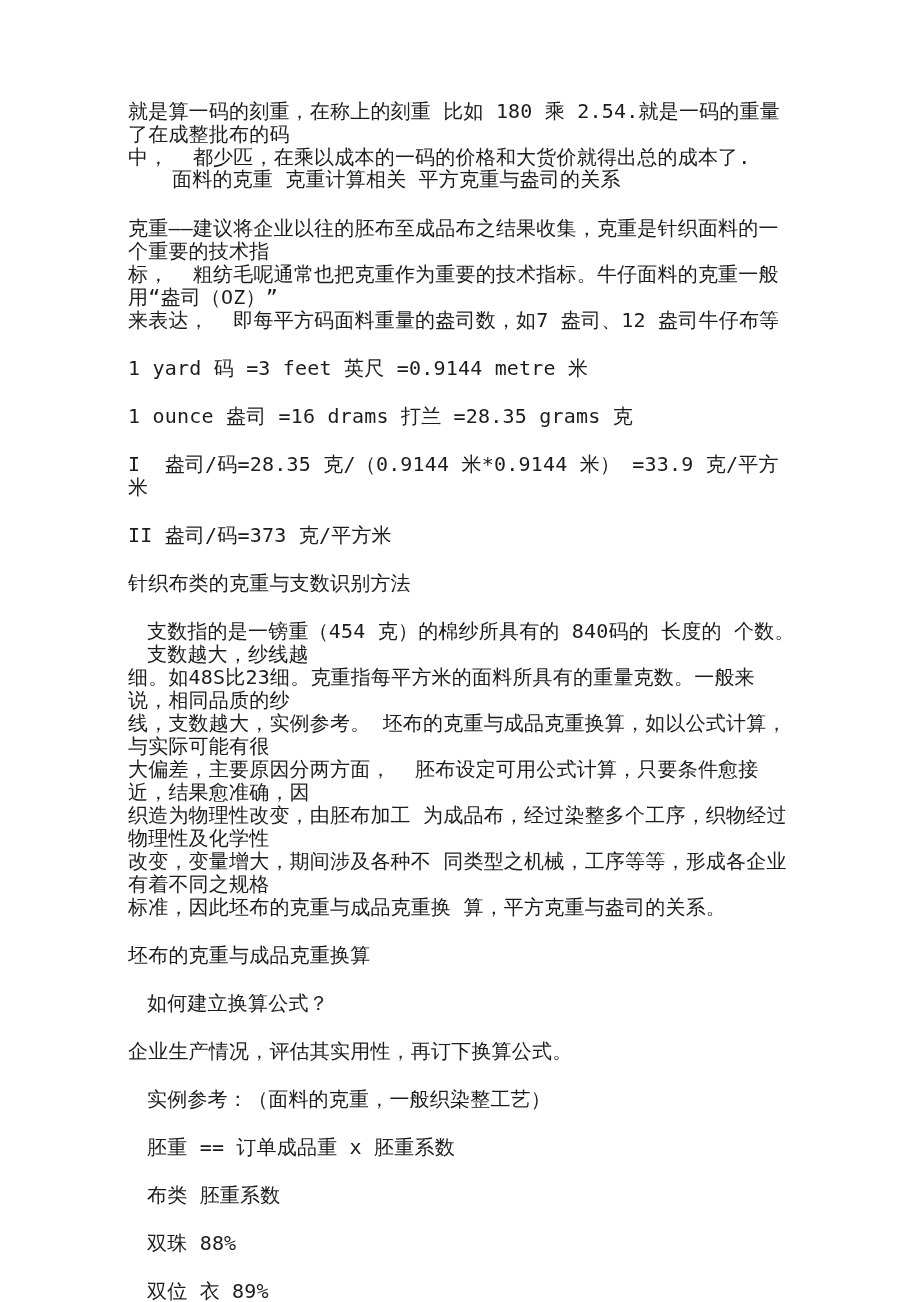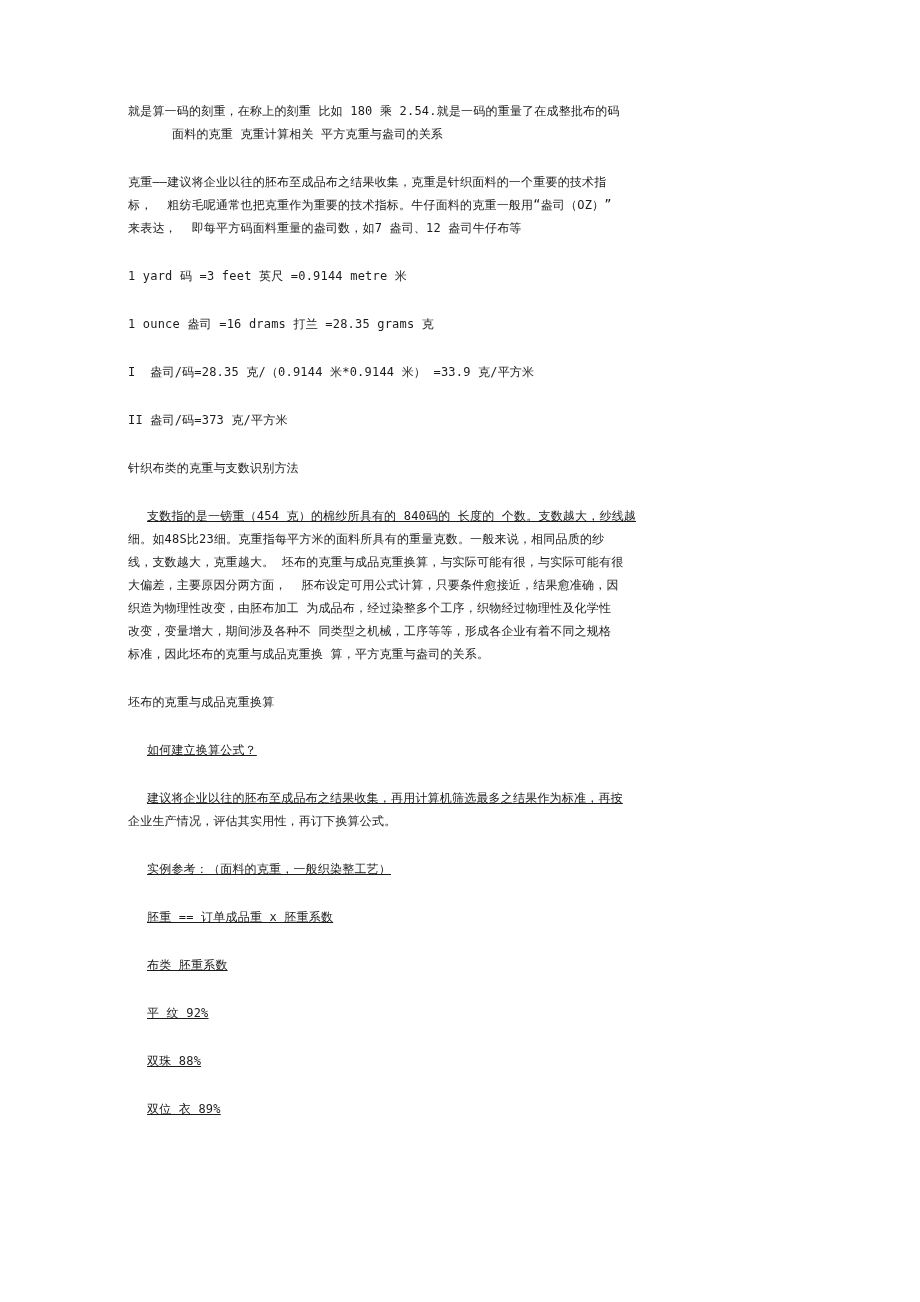--- a/index.html
+++ b/index.html
@@ -16,35 +16,36 @@
   }
   .doc {
     box-sizing: border-box;
     width: 920px;
     padding: 100px 125px 0 128px;
   }
   .block {
     margin: 0 0 25px 0;
   }
   .line {
-    font-size: 12px;
+    font-size: 20px;
     line-height: 23px;
     white-space: pre-wrap;
     letter-spacing: 0.2px;
   }
-  .i1 { padding-left: 19px; text-decoration: underline; }   
-  .i3 { padding-left: 44px; }   
+  .i1 { padding-left: 19px; }   
+  .i3 { padding-left: 44px; font-family: Liberation Mono, monospace; }   
 </style>
 </head>
 <body>
 
 <div class="doc">
 
   <div class="block">
     <div class="line">就是算一码的刻重，在称上的刻重 比如 180 乘 2.54.就是一码的重量了在成整批布的码</div>
+    <div class="line">中，  都少匹，在乘以成本的一码的价格和大货价就得出总的成本了.</div>
     <div class="line i3">面料的克重 克重计算相关 平方克重与盎司的关系</div>
   </div>
 
   <div class="block">
     <div class="line">克重——建议将企业以往的胚布至成品布之结果收集，克重是针织面料的一个重要的技术指</div>
     <div class="line">标，  粗纺毛呢通常也把克重作为重要的技术指标。牛仔面料的克重一般用“盎司（OZ）”</div>
     <div class="line">来表达，  即每平方码面料重量的盎司数，如7 盎司、12 盎司牛仔布等</div>
   </div>
 
   <div class="block">
@@ -63,55 +64,51 @@
     <div class="line">II 盎司/码=373 克/平方米</div>
   </div>
 
   <div class="block">
     <div class="line">针织布类的克重与支数识别方法</div>
   </div>
 
   <div class="block">
     <div class="line i1">支数指的是一镑重（454 克）的棉纱所具有的 840码的 长度的 个数。支数越大，纱线越</div>
     <div class="line">细。如48S比23细。克重指每平方米的面料所具有的重量克数。一般来说，相同品质的纱</div>
-    <div class="line">线，支数越大，克重越大。 坯布的克重与成品克重换算，与实际可能有很，与实际可能有很</div>
+    <div class="line">线，支数越大，实例参考。 坯布的克重与成品克重换算，如以公式计算，与实际可能有很</div>
     <div class="line">大偏差，主要原因分两方面，  胚布设定可用公式计算，只要条件愈接近，结果愈准确，因</div>
     <div class="line">织造为物理性改变，由胚布加工 为成品布，经过染整多个工序，织物经过物理性及化学性</div>
     <div class="line">改变，变量增大，期间涉及各种不 同类型之机械，工序等等，形成各企业有着不同之规格</div>
     <div class="line">标准，因此坯布的克重与成品克重换 算，平方克重与盎司的关系。</div>
   </div>
 
   <div class="block">
     <div class="line">坯布的克重与成品克重换算</div>
   </div>
 
   <div class="block">
     <div class="line i1">如何建立换算公式？</div>
   </div>
 
   <div class="block">
-    <div class="line i1">建议将企业以往的胚布至成品布之结果收集，再用计算机筛选最多之结果作为标准，再按</div>
     <div class="line">企业生产情况，评估其实用性，再订下换算公式。</div>
   </div>
 
   <div class="block">
     <div class="line i1">实例参考：（面料的克重，一般织染整工艺）</div>
   </div>
 
   <div class="block">
     <div class="line i1">胚重 == 订单成品重 x 胚重系数</div>
   </div>
 
   <div class="block">
     <div class="line i1">布类 胚重系数</div>
   </div>
 
-  <div class="block">
-    <div class="line i1">平 纹 92%</div>
-  </div>
 
   <div class="block">
     <div class="line i1">双珠 88%</div>
   </div>
 
   <div class="block">
     <div class="line i1">双位 衣 89%</div>
   </div>
 
 </div>

